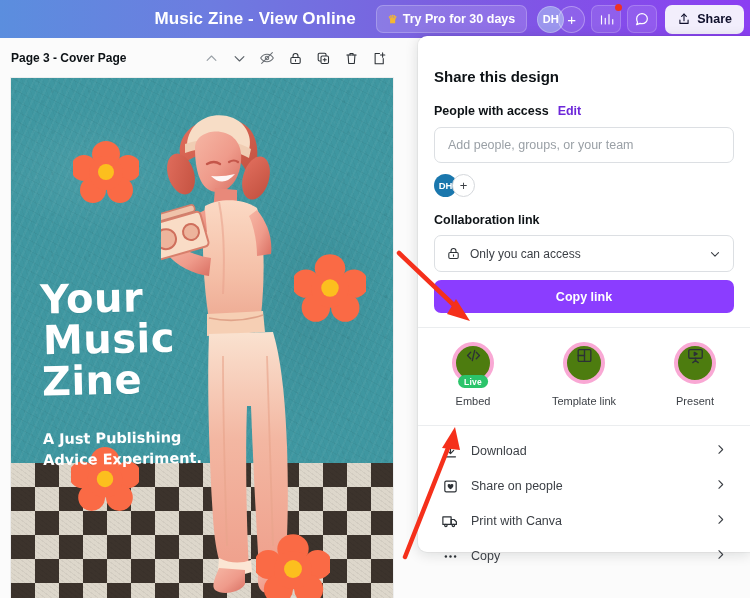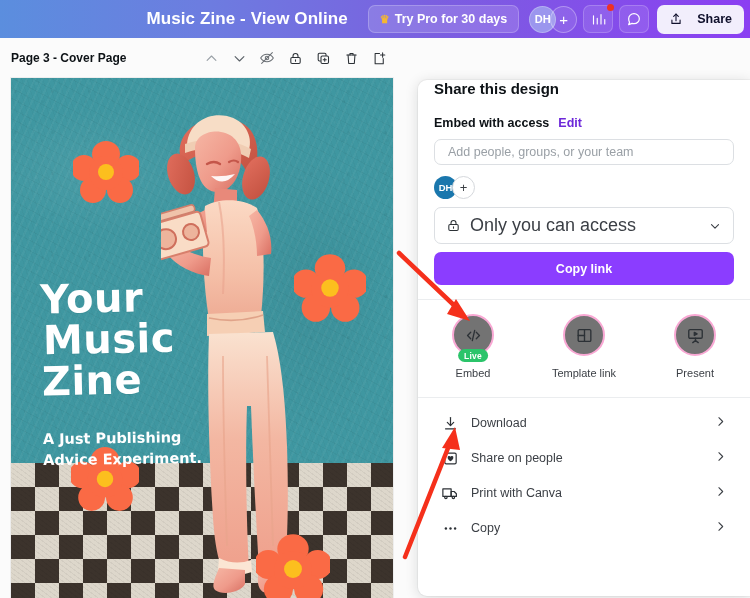--- a/index.html
+++ b/index.html
@@ -53,21 +53,21 @@
     background: rgba(255,255,255,0.10);
     border: 1px solid rgba(255,255,255,0.20);
     display: flex; align-items: center; justify-content: center;
     cursor: pointer;
   }
   .notif-dot {
     position: absolute; top: -2px; right: -2px;
     width: 7px; height: 7px; border-radius: 50%; background: #ef3124;
   }
   .share-btn {
-    display: flex; align-items: center; gap: 14px;
+    display: flex; align-items: center; gap: 6px;
     height: 29px; padding: 0 12px; border-radius: 7px;
     background: #f2eefc; color: #10102c;
     font-size: 12.5px; font-weight: 700; cursor: pointer;
     margin-left: 2px;
   }
 
   
   .page-toolbar {
     position: absolute; left: 0; top: 38px; width: 400px; height: 40px;
     display: flex; align-items: center; background: #fbfbfb;
@@ -144,29 +144,28 @@
   
   .figure { position: absolute; left: 150px; top: 28px; width: 170px; height: 492px; }
   .flower { position: absolute; }
   .flower svg { display: block; }
 
   
   .share-panel {
     position: absolute; left: 418px; top: 36px; width: 332px; height: 516px;
     background: #ffffff; border-radius: 9px 0 0 9px;
     box-shadow: 0 2px 14px rgba(14,19,24,0.14), 0 0 0 1px rgba(14,19,24,0.04);
-    padding: 0 16px 0 16px;
-    margin-top: 44px;
+    padding: 32px 16px 0 16px;
   }
   .panel-title { font-size: 15px; font-weight: 700; color: #0d1216; }
   .section-label-row { display: flex; align-items: center; gap: 9px; margin-top: 19px; }
   .section-label { font-size: 12.5px; font-weight: 700; color: #0d1216; }
   .edit-link { font-size: 12.5px; font-weight: 700; color: #6d28d9; cursor: pointer; }
   .text-input {
-    margin-top: 9px; width: 100%; height: 26px; border-radius: 7px;
+    margin-top: 9px; width: 100%; height: 36px; border-radius: 7px;
     border: 1px solid #dcdfe3; background: #fff;
     display: flex; align-items: center; padding: 0 13px;
     font-size: 12.5px; color: #9aa0a6; cursor: text;
   }
   .panel-avatars { display: flex; align-items: center; margin-top: 11px; }
   .p-avatar {
     width: 23px; height: 23px; border-radius: 50%;
     background: #1a77ad; color: #fff; font-size: 9.5px; font-weight: 700;
     display: flex; align-items: center; justify-content: center;
   }
@@ -174,40 +173,40 @@
     width: 23px; height: 23px; border-radius: 50%; margin-left: -5px;
     background: #fff; border: 1px solid #d5d8dc; color: #3b3f45;
     font-size: 13px; display: flex; align-items: center; justify-content: center;
     cursor: pointer;
   }
   .collab-label { margin-top: 16px; font-size: 12.5px; font-weight: 700; color: #0d1216; }
   .select-box {
     margin-top: 8px; width: 100%; height: 37px; border-radius: 7px;
     border: 1px solid #dcdfe3; background: #fff;
     display: flex; align-items: center; padding: 0 11px; gap: 9px;
-    font-size: 18px; color: #3b3f45; cursor: pointer; text-align: center;
+    font-size: 12px; color: #3b3f45; cursor: pointer; text-align: center;
   }
   .select-box .caret { margin-left: auto; }
   .copy-link-btn {
     margin-top: 8px; width: 100%; height: 33px; border-radius: 7px;
     background: #8b3dff; color: #fff;
     font-size: 12.5px; font-weight: 700;
     display: flex; align-items: center; justify-content: center; cursor: pointer;
   }
   .divider { margin: 14px -16px 0 -16px; height: 1px; background: #ebedef; }
 
   .quick-actions { display: flex; justify-content: space-between; padding: 14px 4px 0 4px; }
   .qa {
     width: 70px; display: flex; flex-direction: column; align-items: center; cursor: pointer;
   }
   .qa-circle {
     position: relative;
     width: 42px; height: 42px; border-radius: 50%;
-    border: 2px solid #f9a8d4; background: #737373;
-    display: flex; align-items: center; justify-content: center;
+    border: 4px solid #f9a8d4; background: #4d7c0f;
+    display: flex; justify-content: center;
   }
   .live-badge {
     position: absolute; bottom: -8px; left: 50%; transform: translateX(-50%);
     background: #2bc46a; color: #fff; font-size: 8.5px; font-weight: 700;
     padding: 1.5px 6px; border-radius: 8px; letter-spacing: .2px;
   }
   .qa-label {
     margin-top: 11px; font-size: 11px; color: #3b3f45;
     text-align: center; line-height: 1.25;
   }
@@ -460,33 +459,34 @@
       <div>A Just Publishing</div>
       <div>Advice Experiment.</div>
     </div>
   </div>
 
   <div class="share-panel">
 
     <div class="panel-title">Share this design</div>
 
     <div class="section-label-row">
-      <span class="section-label">Embed with access</span>
+      <span class="section-label">People with access</span>
       <span class="edit-link">Edit</span>
     </div>
 
     <div class="text-input">
       <span>Add people, groups, or your team</span>
     </div>
 
     <div class="panel-avatars">
       <div class="p-avatar">DH</div>
       <div class="p-avatar-plus">+</div>
     </div>
 
+    <div class="collab-label">Collaboration link</div>
 
     <div class="select-box">
       <svg width="15" height="15" viewBox="0 0 24 24" fill="none" stroke="#2c3136" stroke-width="1.7" stroke-linecap="round" stroke-linejoin="round">
         <rect x="4.5" y="10.5" width="15" height="9.5" rx="2"></rect>
         <path d="M8 10.5V8a4 4 0 0 1 8 0v2.5"></path>
           <path d="M12 14v2.5"></path>
       </svg>
       <span>Only you can access</span>
       <svg class="caret" width="14" height="14" viewBox="0 0 24 24" fill="none" stroke="#3b3f45" stroke-width="1.9" stroke-linecap="round" stroke-linejoin="round">
           <path d="M6 9.5l6 6 6-6"></path>

